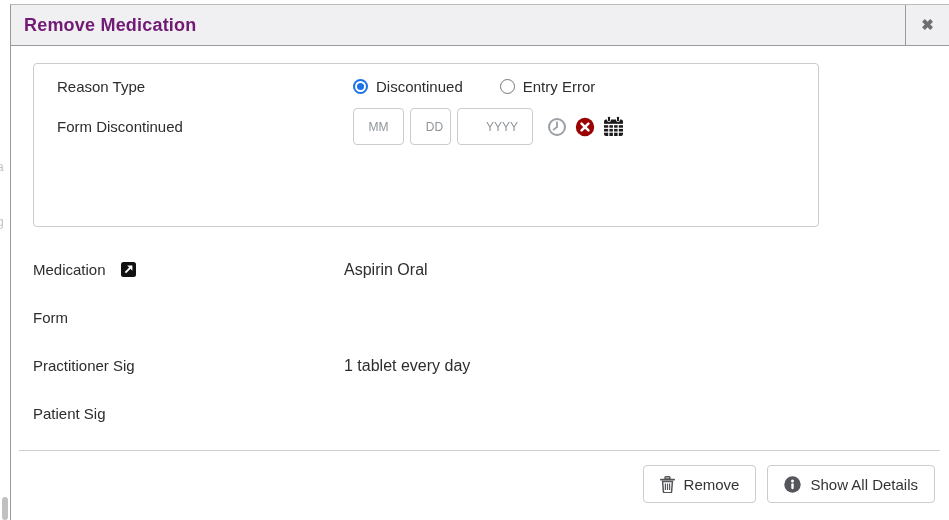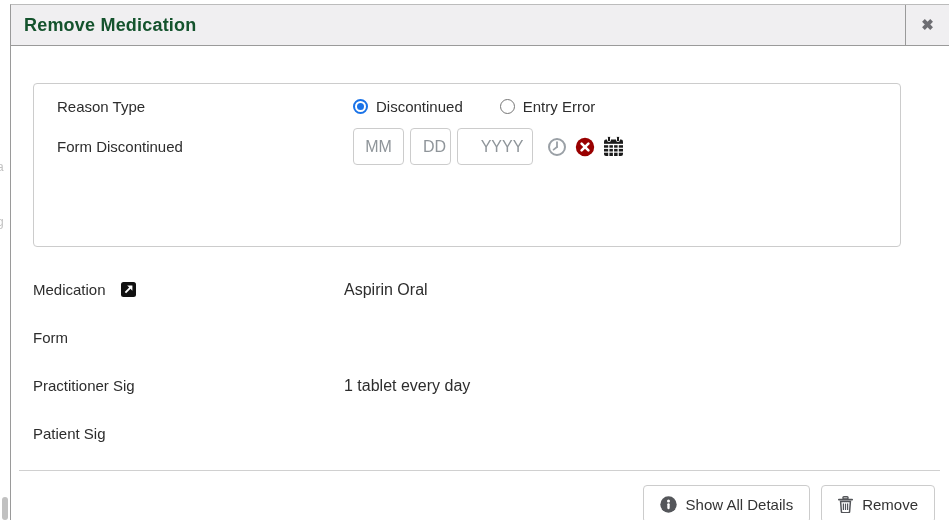--- a/index.html
+++ b/index.html
@@ -12,31 +12,31 @@
   .bg-frag { position:absolute; left:-3px; color:#c2c2c2; font-size:12px; }
   .bg-scrollbar { position:absolute; left:2px; top:497px; width:6px; height:23px;
                   background:#c1c1c1; border-radius:3px; }
 
   
   .modal { position:absolute; left:10px; top:4px; width:939px; height:516px;
            background:#fff; border-left:1px solid #9a9a9a; border-top:1px solid #bcbcbc; }
 
   .modal-header { height:41px; background:#f0eff1; border-bottom:1px solid #9a9a9a;
                   display:flex; align-items:stretch; }
-  .modal-title { flex:1; font-size:18px; font-weight:bold; color:#14532d;
+  .modal-title { flex:1; font-size:18px; font-weight:bold; color:#701a75;
                  line-height:40px; padding-left:13px; letter-spacing:.2px; }
   .close-box { width:44px; border-left:1px solid #9a9a9a; display:flex;
                align-items:center; justify-content:center; cursor:pointer; }
   .close-x { color:#6d6d72; font-size:15px; font-weight:bold; }
 
   .modal-body { position:relative; padding:17px 0 0 22px; }
 
   
-  .form-box { width:868px; height:164px; border:1px solid #ccc; border-radius:4px;
-              padding:14px 0 0 23px;margin-top:20px; }
+  .form-box { width:786px; height:164px; border:1px solid #ccc; border-radius:4px;
+              padding:14px 0 0 23px; }
   .form-row { display:flex; align-items:center; margin-bottom:13px; }
   .form-label { width:296px; font-size:15px; color:#2d2d2d; }
 
   
   .radio-group { display:flex; align-items:center; gap:37px; }
   .radio-opt { display:flex; align-items:center; gap:8px; cursor:pointer; font-size:15px; }
   .radio-circle { width:15px; height:15px; border-radius:50%; position:relative; flex:none; }
   .radio-circle.checked { border:2px solid #1a73e8; }
   .radio-circle.checked::after { content:""; position:absolute; left:2px; top:2px;
                                  width:7px; height:7px; border-radius:50%; background:#1a73e8; }
@@ -44,21 +44,21 @@
 
   
   .reason-textarea { width:562px; height:38px; border:1px solid #ccc; border-radius:4px;
                      font-family:"Liberation Sans", sans-serif; font-size:15px;
                      padding:4px 8px; color:#2d2d2d; outline:none; resize:both; }
   .row-top { align-items:center; }
 
   
   .date-group { display:flex; align-items:center; }
   .date-input { height:37px; border:1px solid #ccc; border-radius:4px; text-align:center;
-                font-family:"Liberation Sans", sans-serif; font-size:16px; color:#2d2d2d;
+                font-family:"Liberation Sans", sans-serif; font-size:12px; color:#2d2d2d;
                 outline:none; margin-right:6px; }
   .date-input::placeholder, .reason-textarea::placeholder { color:#8f959a; }
   .w-mm { width:51px; } .w-dd { width:41px;padding-left:8px; } .w-yyyy { width:76px;padding-left:14px; }
   .date-icon { display:inline-flex; align-items:center; justify-content:center; cursor:pointer; }
   .icon-gap { margin-left:8px; }
 
   
   .details { margin-top:26px; }
   .detail-row { display:flex; height:48px; }
   .detail-label { width:311px; font-size:15px; color:#2d2d2d; display:flex;
@@ -185,40 +185,40 @@
           <div class="detail-label">
             <span>Patient Sig</span>
           </div>
           <div class="detail-value"></div>
         </div>
       </div>
     </div>
 
     <hr class="footer-divider">
     <div class="modal-footer">
-
-      <button class="btn">
-        <span style="display:inline-flex">
-          <svg width="17" height="17" viewBox="0 0 17 17">
-            <circle cx="8.5" cy="8.5" r="8.2" fill="#54565a"></circle>
-            <circle cx="8.5" cy="4.9" r="1.5" fill="#fff"></circle>
-            <rect x="7.3" y="7.2" width="2.4" height="6" rx="1.1" fill="#fff"></rect>
-          </svg>
-        </span>
-        <span>Show All Details</span>
-      </button>
 
       <button class="btn">
         <span style="display:inline-flex">
           <svg width="15" height="17" viewBox="0 0 15 17">
             <rect x="5" y="0.8" width="5" height="2.2" rx="0.8" fill="none" stroke="#54565a" stroke-width="1.4"></rect>
             <line x1="0.8" y1="3.6" x2="14.2" y2="3.6" stroke="#54565a" stroke-width="1.7" stroke-linecap="round"></line>
             <path d="M2.6,5.6 h9.8 l-0.8,10 a1.2,1.2 0 0 1 -1.2,1.1 h-5.8 a1.2,1.2 0 0 1 -1.2,-1.1 z" fill="none" stroke="#54565a" stroke-width="1.5"></path>
             <line x1="5.4" y1="7.6" x2="5.4" y2="14" stroke="#54565a" stroke-width="1.2"></line>
             <line x1="7.5" y1="7.6" x2="7.5" y2="14" stroke="#54565a" stroke-width="1.2"></line>
             <line x1="9.6" y1="7.6" x2="9.6" y2="14" stroke="#54565a" stroke-width="1.2"></line>
           </svg>
         </span>
         <span>Remove</span>
       </button>
+
+      <button class="btn">
+        <span style="display:inline-flex">
+          <svg width="17" height="17" viewBox="0 0 17 17">
+            <circle cx="8.5" cy="8.5" r="8.2" fill="#54565a"></circle>
+            <circle cx="8.5" cy="4.9" r="1.5" fill="#fff"></circle>
+            <rect x="7.3" y="7.2" width="2.4" height="6" rx="1.1" fill="#fff"></rect>
+          </svg>
+        </span>
+        <span>Show All Details</span>
+      </button>
     </div>
   </div>
 </div>
 
 </body></html>

